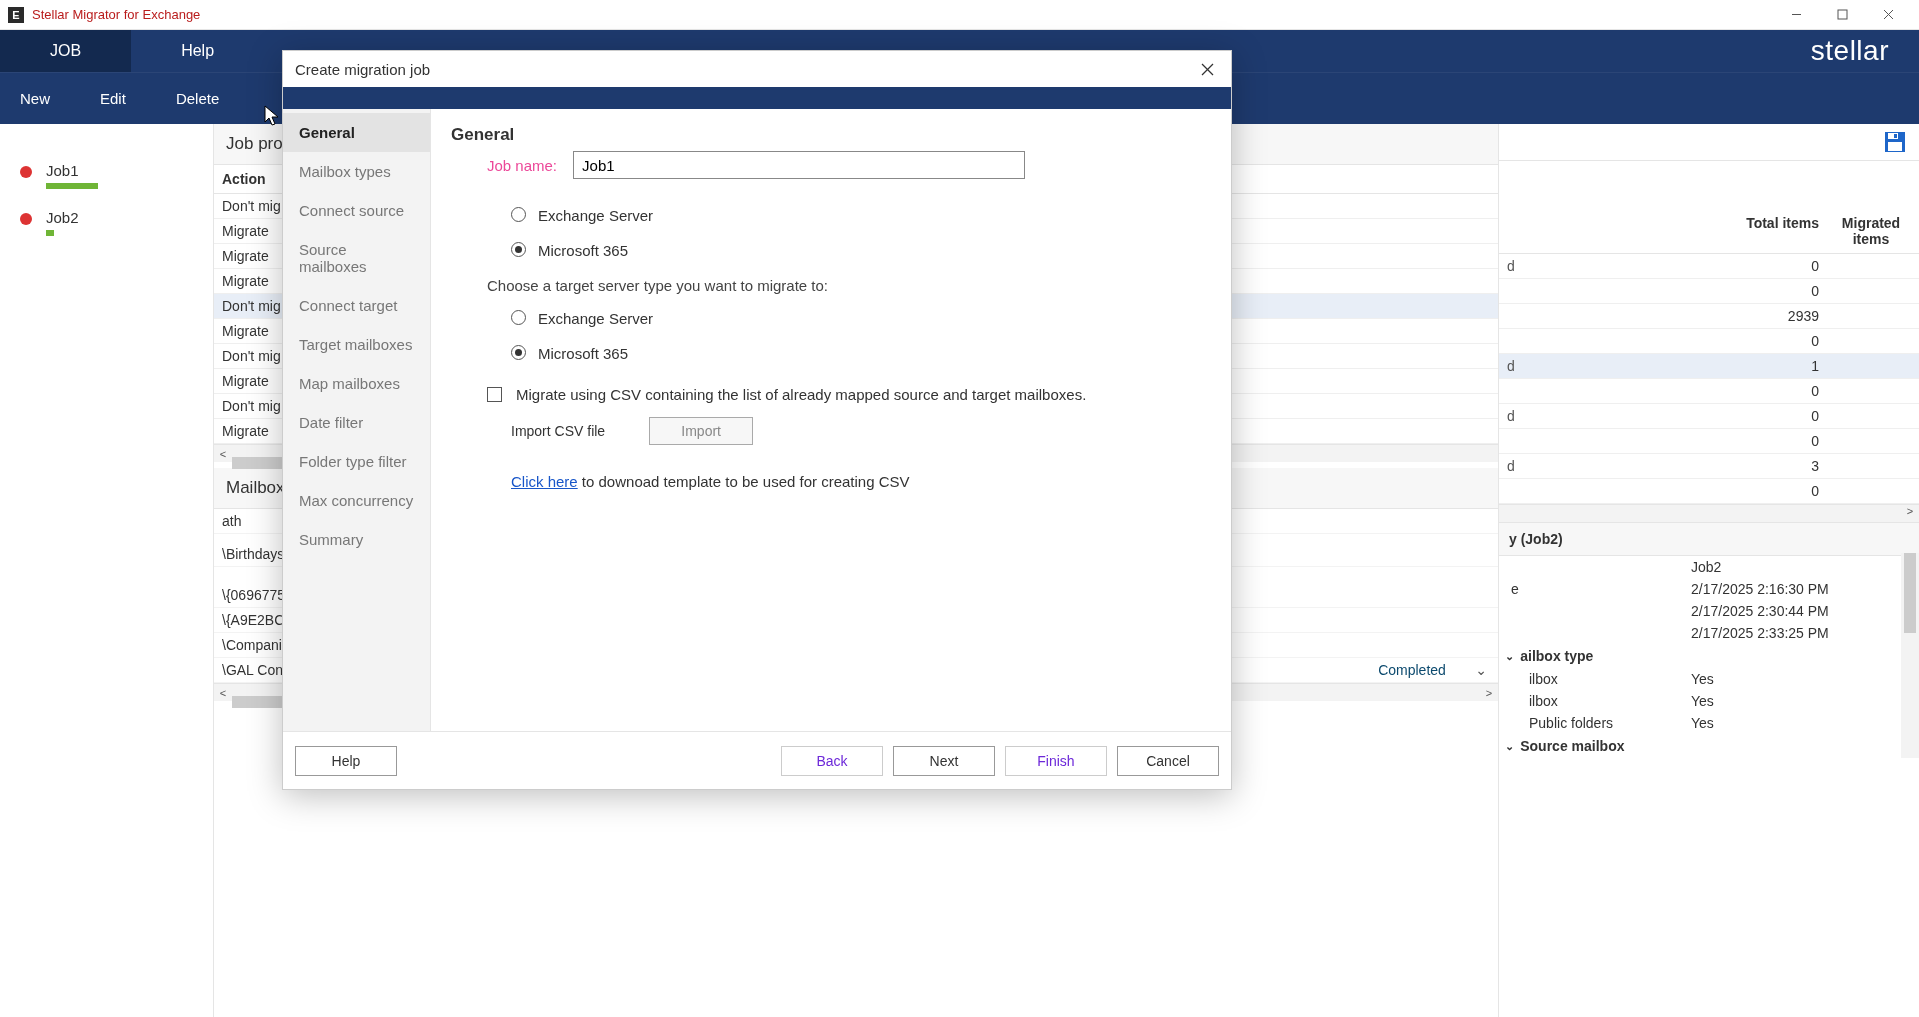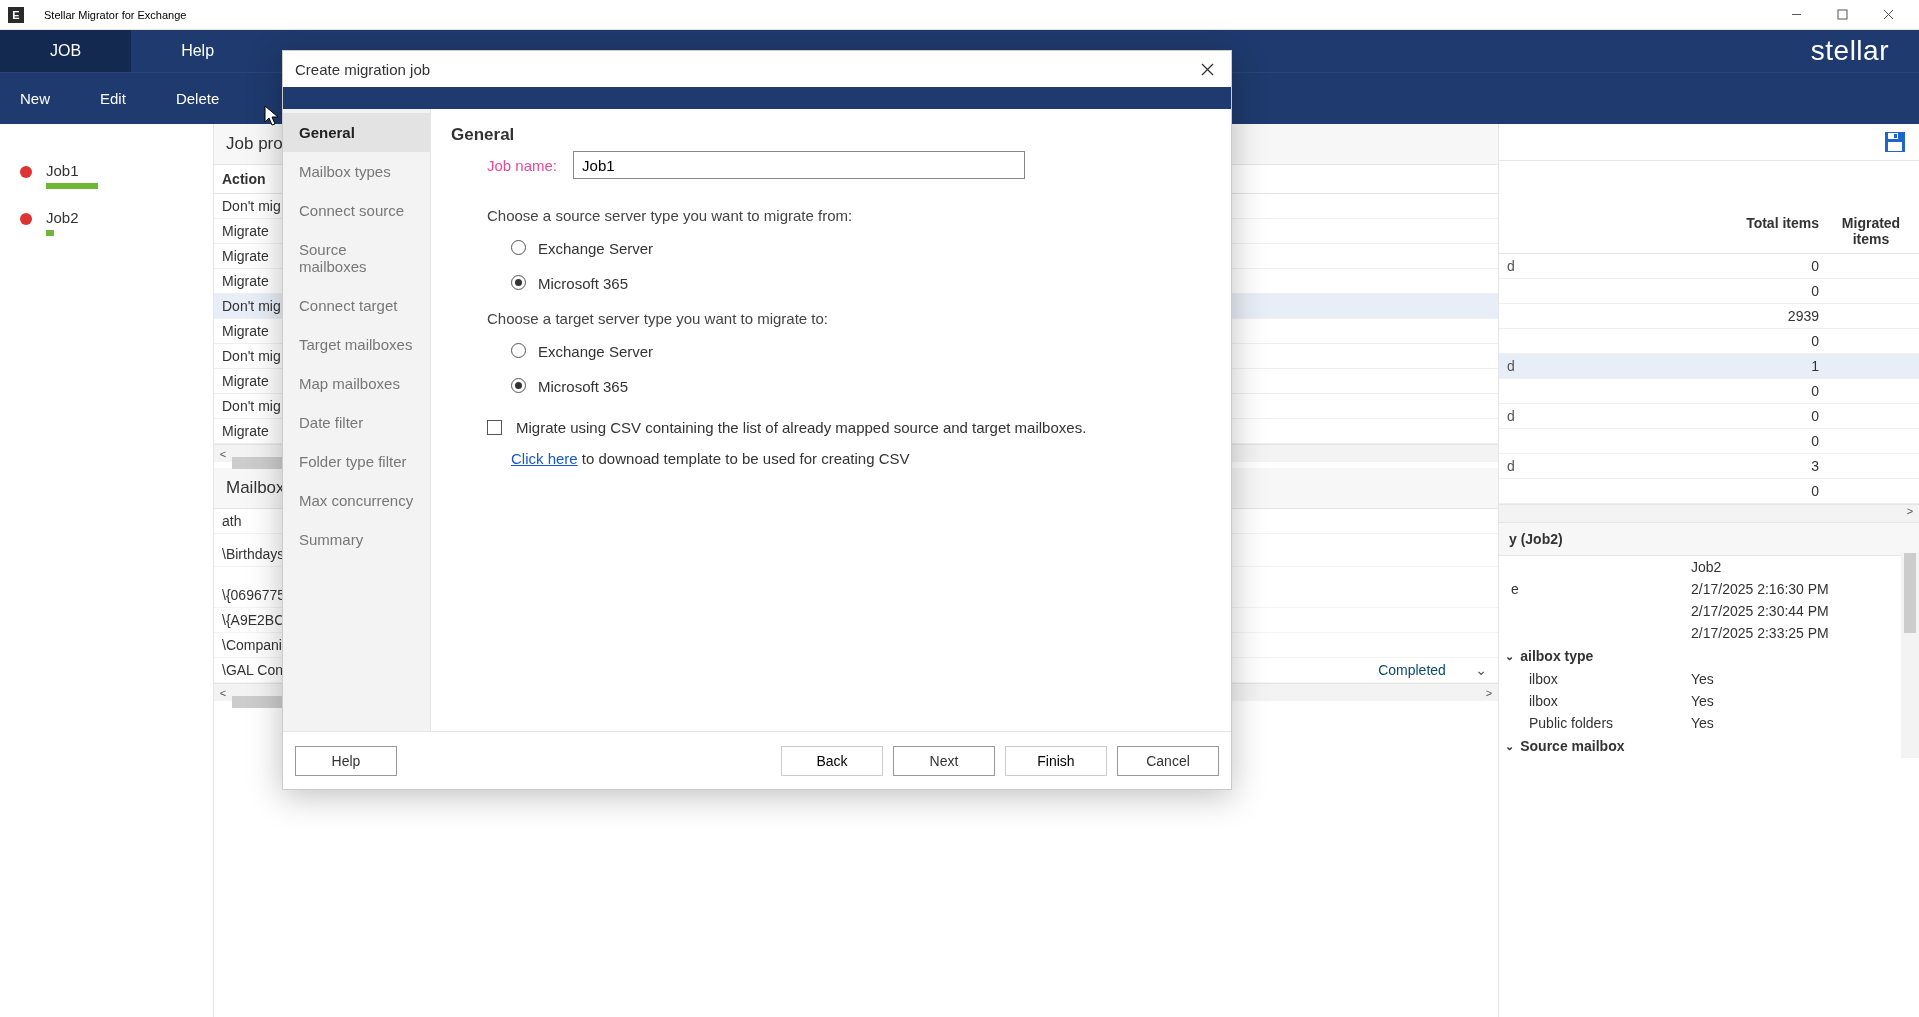--- a/index.html
+++ b/index.html
@@ -1,21 +1,21 @@
 <!DOCTYPE html>
 <html><head>
 <meta charset="utf-8">
 <style>
 * { box-sizing: border-box; margin: 0; padding: 0; }
 body { font-family: "Segoe UI", Arial, sans-serif; font-size: 14px; background: #fff; overflow: hidden; width: 1919px; height: 1017px; position: relative; color: #333; }
 
 
 .titlebar { height: 30px; display: flex; align-items: center; padding: 0 8px; background: #fff; border-bottom: 1px solid #e5e5e5; }
 .titlebar .app-icon { width: 16px; height: 16px; background: #2a2a2a; color: #fff; font-size: 11px; font-weight: bold; display: flex; align-items: center; justify-content: center; margin-right: 8px; }
-.titlebar .title { font-size: 11px; color: #000000; margin-left: 12px; }
+.titlebar .title { font-size: 13px; color: #b91c1c; }
 .titlebar .win-controls { margin-left: auto; display: flex; }
 .titlebar .win-btn { width: 46px; height: 30px; display: flex; align-items: center; justify-content: center; color: #555; font-size: 12px; }
 .win-btn svg { width: 11px; height: 11px; stroke: #555; stroke-width: 1; fill: none; }
 
 
 .ribbon-tabs { height: 42px; background: #1e3a6e; display: flex; align-items: stretch; }
 .ribbon-tab { padding: 0 50px; color: #fff; font-size: 16px; display: flex; align-items: center; cursor: pointer; }
 .ribbon-tab.active { background: #13294f; }
 .brand-logo { margin-left: auto; color: #fff; font-size: 28px; font-weight: 500; padding-right: 30px; display: flex; align-items: center; letter-spacing: 0.5px; }
 
@@ -109,21 +109,21 @@
 .radio.checked::after { content: ""; width: 7px; height: 7px; background: #333; border-radius: 50%; }
 .check-row { display: flex; align-items: center; gap: 14px; margin: 24px 0 14px 36px; font-size: 15px; color: #333; }
 .checkbox { width: 15px; height: 15px; border: 1.5px solid #555; flex-shrink: 0; }
 .import-row { display: flex; align-items: center; gap: 44px; margin-left: 60px; margin-bottom: 28px; }
 .import-row .btn { width: 104px; height: 28px; border: 1px solid #aaa; background: #f7f7f7; color: #888; font-size: 14px; }
 .link-row { margin-left: 60px; font-size: 15px; color: #333; }
 .link-row a { color: #1856c9; text-decoration: underline; }
 
 .modal-footer { height: 58px; border-top: 1px solid #e5e5e5; display: flex; align-items: center; padding: 0 12px; gap: 10px; }
 .modal-footer .btn { width: 102px; height: 30px; border: 1px solid #999; background: #fff; font-size: 14px; color: #333; cursor: pointer; }
-.modal-footer .btn.disabled { color: #000000; border-color: #ccc; cursor: default; }
+.modal-footer .btn.disabled { color: #6d28d9; border-color: #ccc; cursor: default; }
 .modal-footer .spacer { flex: 1; }
 
 
 .cursor { position: absolute; left: 264px; top: 105px; width: 16px; height: 22px; z-index: 2000; pointer-events: none; }
 .cursor svg { width: 16px; height: 22px; }
 </style>
 </head>
 <body>
 
 <div class="titlebar">
@@ -388,21 +388,20 @@
         <div class="wiz-step">Summary</div>
       </div>
       <div class="wiz-content">
         <div class="wiz-h">General</div>
 
         <div class="form-row">
           <label>Job name:</label>
           <input class="text-input" type="text" value="Job1" style="">
         </div>
 
-        <div class="section-label">Choose a source server type you want to migrate from:</div>
         <div class="radio-row">
           <span class="radio"></span>
           <span>Exchange Server</span>
         </div>
         <div class="radio-row">
           <span class="radio checked"></span>
           <span>Microsoft 365</span>
         </div>
 
         <div class="section-label">Choose a target server type you want to migrate to:</div>
@@ -411,20 +410,24 @@
           <span>Exchange Server</span>
         </div>
         <div class="radio-row">
           <span class="radio checked"></span>
           <span>Microsoft 365</span>
         </div>
 
         <div class="check-row">
           <span class="checkbox"></span>
           <span>Migrate using CSV containing the list of already mapped source and target mailboxes.</span>
+        </div>
+        <div class="import-row">
+          <span>Import CSV file</span>
+          <button class="btn" disabled="">Import</button>
         </div>
         <div class="link-row">
           <a href="#">Click here</a><span> to downoad template to be used for creating CSV</span>
         </div>
       </div>
     </div>
     <div class="modal-footer">
       <button class="btn">Help</button>
       <div class="spacer"></div>
       <button class="btn disabled">Back</button>

